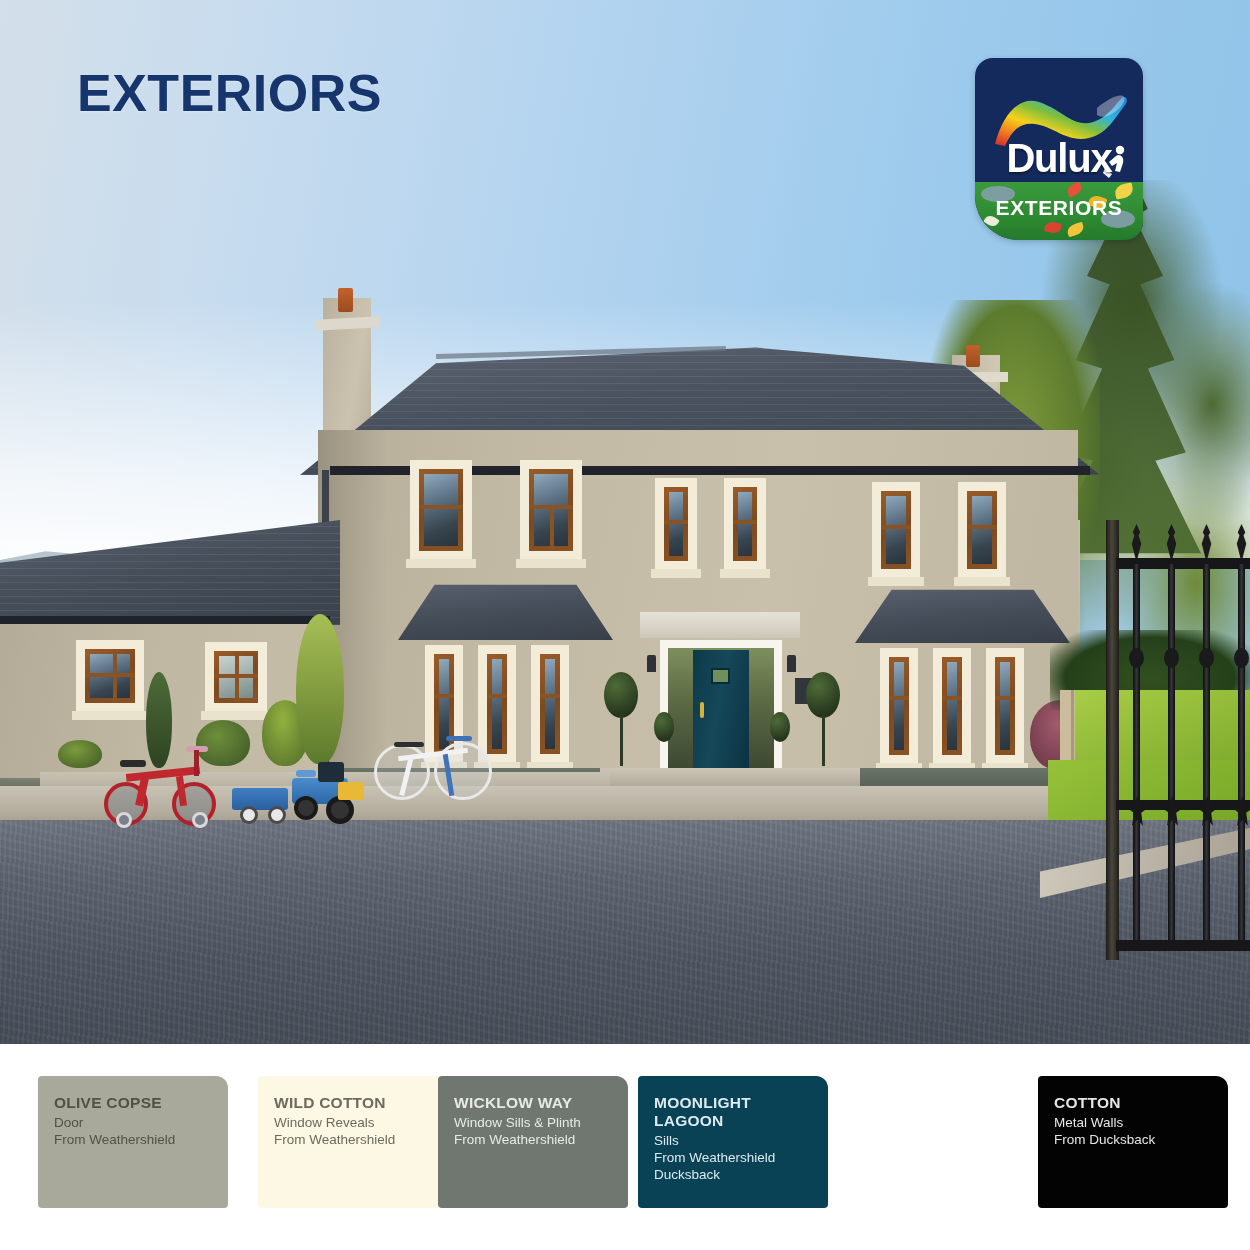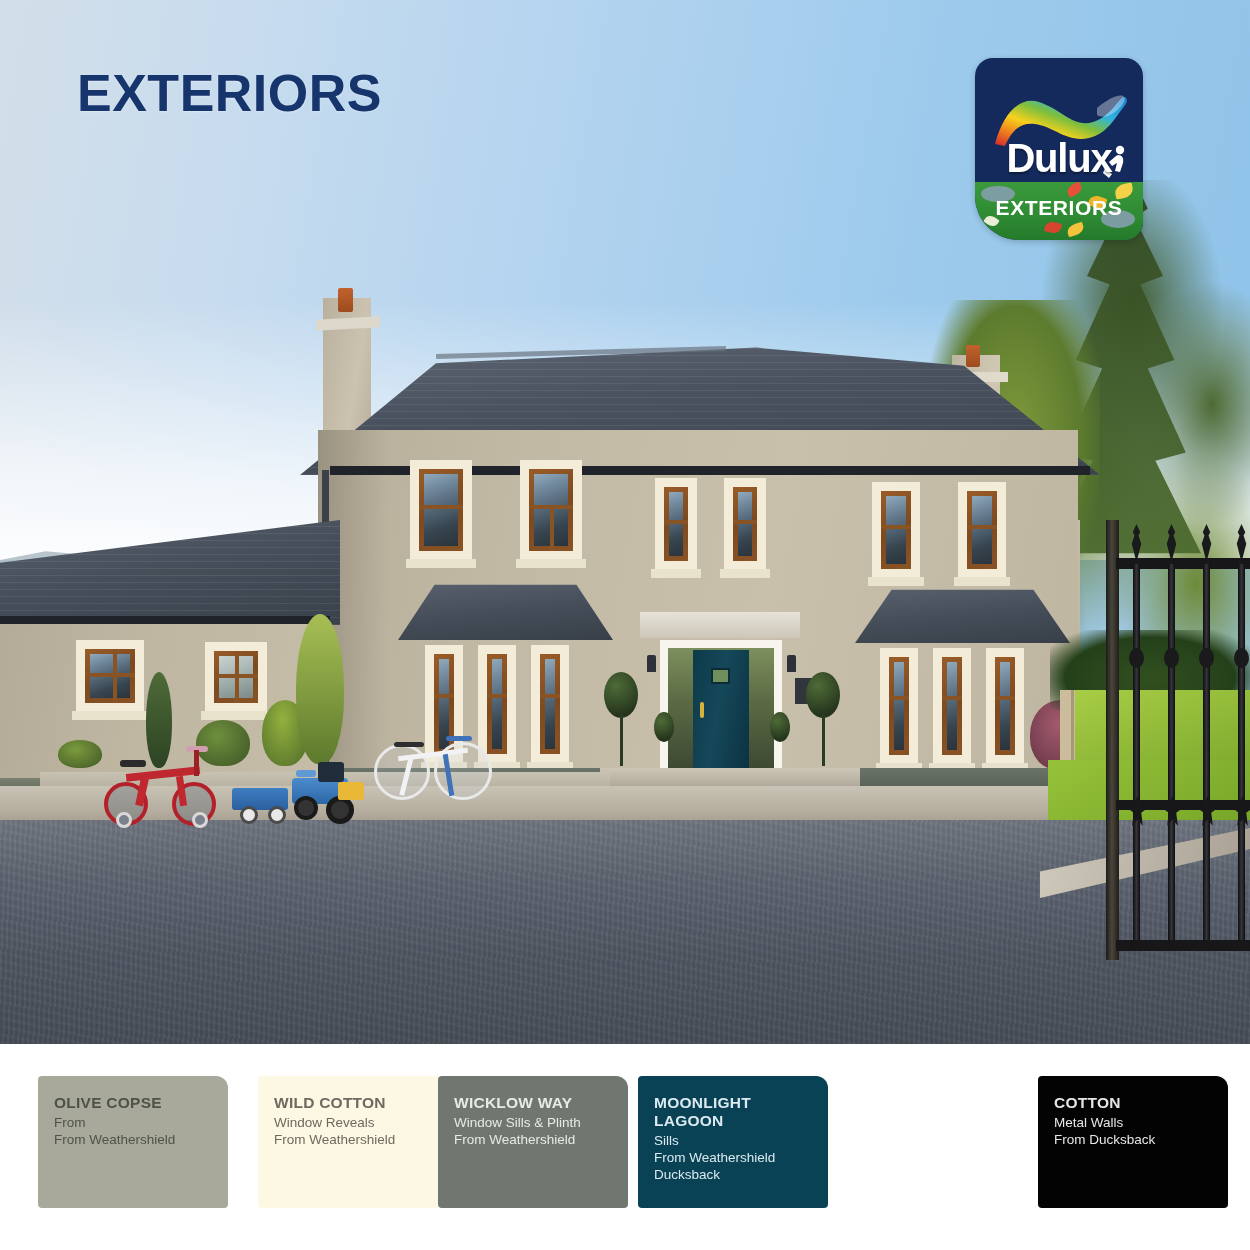--- a/index.html
+++ b/index.html
@@ -584,21 +584,21 @@
         <div class="logo-band-label">EXTERIORS</div>
       </div>
     </div>
 
   </div>
 
   <div class="swatches">
 
     <div class="swatch" id="sw0" style="left: 38px; background: rgb(168, 169, 154); color: rgb(79, 82, 72);">
       <div class="swatch-name">OLIVE COPSE</div>
-      <div class="swatch-line">From</div>
+      <div class="swatch-line">Door</div>
       <div class="swatch-line">From Weathershield</div>
     </div>
 
     <div class="swatch" id="sw1" style="left: 234px; background: rgb(253, 248, 227); color: rgb(108, 106, 96); margin-left: 24px;">
       <div class="swatch-name">WILD COTTON</div>
       <div class="swatch-line">Window Reveals</div>
       <div class="swatch-line">From Weathershield</div>
     </div>
 
     <div class="swatch" id="sw2" style="left: 438px; background: rgb(111, 119, 112); color: rgb(232, 234, 230);">

